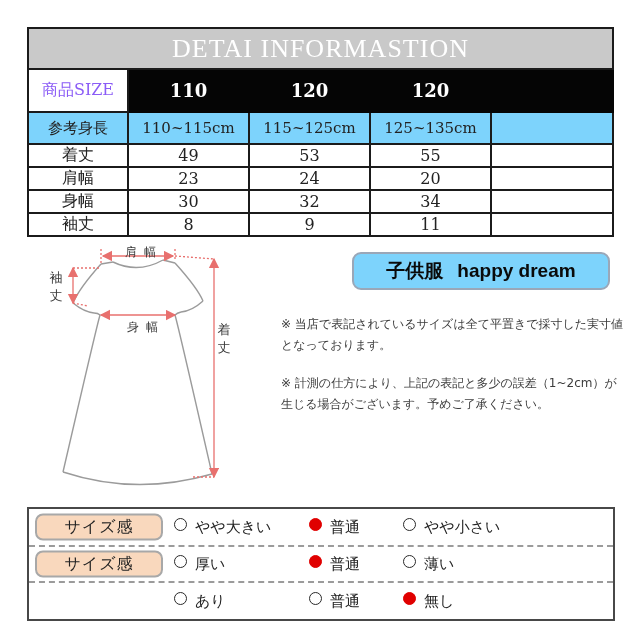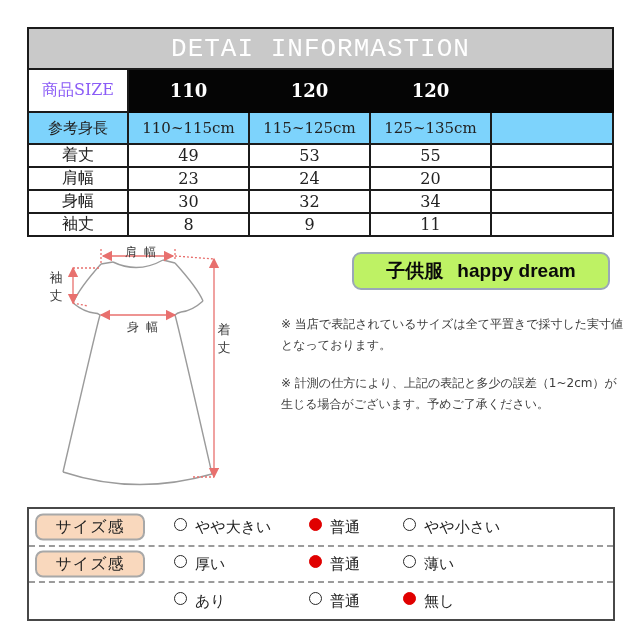--- a/index.html
+++ b/index.html
@@ -12,62 +12,62 @@
 
   
   table.size-table {
     position:absolute; left:27px; top:27px; width:585px;
     border-collapse:collapse; table-layout:fixed;
     font-family:"DejaVu Serif", serif;
   }
   table.size-table td { border:2px solid #1b1b1b; text-align:center; vertical-align:middle; }
   tr.title-row td {
     height:41px; background:#c9c9c9; color:#ffffff;
-    font-family:Liberation Mono, monospace; font-size:26px; letter-spacing:1px;
+    font-family:Liberation Serif, serif; font-size:26px; letter-spacing:1px;
   }
   tr.size-row td { height:43px; background:#050505; color:#ffffff; font-weight:bold; font-size:18px; border-color:#050505; }
   tr.size-row td.lbl { background:#ffffff; color:#8b5cf6; font-weight:normal; font-size:16px; border-color:#1b1b1b; }
   tr.ref-row td { height:32px; background:#7dd3fc; font-size:15px; color:#222; }
   tr.data-row td { height:23px; background:#ffffff; font-size:16px; color:#222; }
   td.lbl { font-size:16px; color:#111; }
 
   
   .diagram-wrap { position:absolute; left:30px; top:243px; width:215px; height:268px; }
   .diag-label { position:absolute; color:#3a3a3a; font-size:12px; }
   .diag-label.vert { width:14px; line-height:1.35; word-break:break-all; font-size:13px; text-align:center; }
   #lbl-shoulder { left:95px; top:1px; letter-spacing:7px; }
   #lbl-body     { left:97px; top:76px; letter-spacing:7px; }
   #lbl-sleeve   { left:19px; top:26px; }
   #lbl-length   { left:187px; top:78px; }
 
   
   .brand-box {
     position:absolute; left:352px; top:252px; width:258px; height:38px;
-    background:#bef264; border:2px solid #9aa7b8; border-radius:9px;
+    background:#7dd3fc; border:2px solid #9aa7b8; border-radius:9px;
     display:flex; align-items:center; justify-content:center; gap:14px;
     font-weight:bold; font-size:19px; color:#0a0a0a;
   }
   .brand-box .en { font-family:"Liberation Sans", sans-serif; font-weight:bold; }
 
   
   .notes { position:absolute; left:281px; top:314px; width:346px; color:#3c3c3c;
     font-size:12px; line-height:1.75; }
   .notes p { margin-bottom:17px; }
 
   
   .attr-table {
     position:absolute; left:27px; top:507px; width:588px;
     border:2px solid #484848; background:#ffffff;
   }
   .attr-row { position:relative; height:36px; display:flex; align-items:center; }
   .attr-row + .attr-row { border-top:2px dashed #9b9b9b; }
   .attr-row:last-child { height:38px; }
   .chip {
     position:absolute; left:6px; top:50%; transform:translateY(-50%);
-    width:110px; height:27px; background:#f9d8bd; border:2px solid #a8a8a8;
+    width:128px; height:27px; background:#f9d8bd; border:2px solid #a8a8a8;
     border-radius:8px; display:flex; align-items:center; justify-content:center;
     font-size:16px; color:#222; letter-spacing:1px;text-align:center;
   }
   .opt { position:absolute; display:flex; align-items:flex-start; gap:8px; font-size:15px; color:#222; }
   .opt.o1 { left:145px; } .opt.o2 { left:280px; } .opt.o3 { left:374px; }
   .radio { width:13px; height:13px; border-radius:50%; border:1.5px solid #2a2a2a; background:#fff; flex:0 0 auto; }
   .radio.selected { background:#e00000; border-color:#e00000; }
 </style>
 </head>
 <body>

